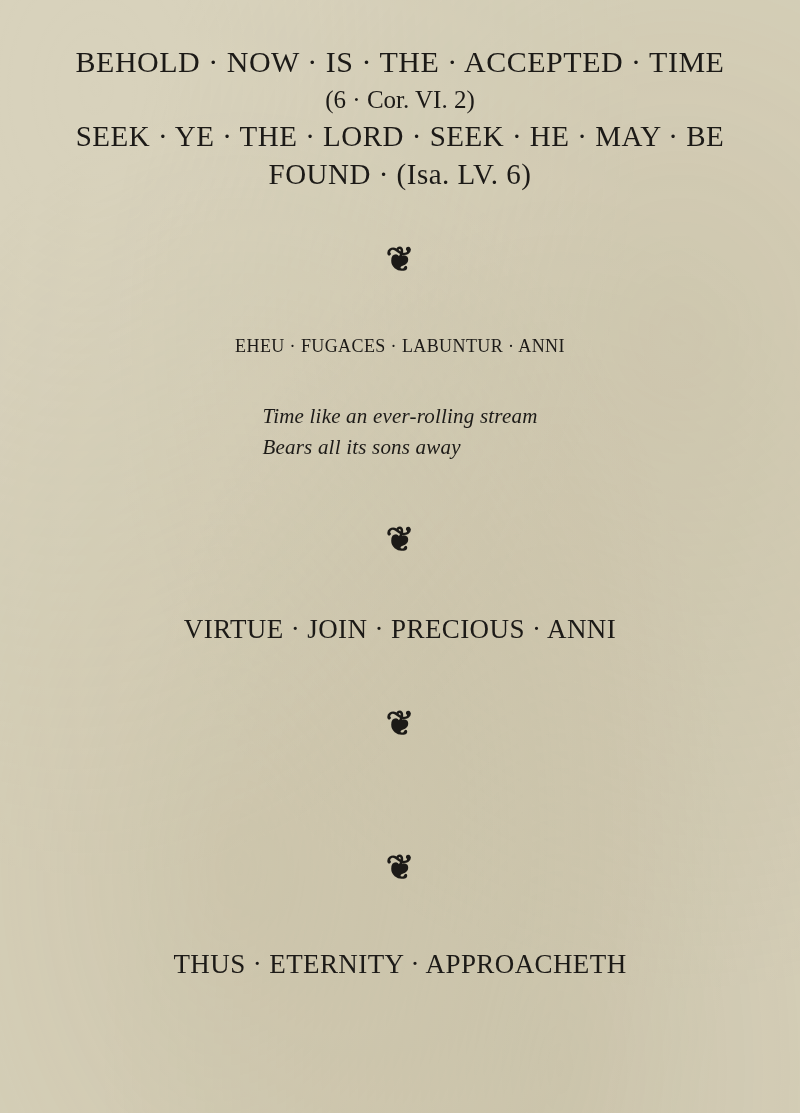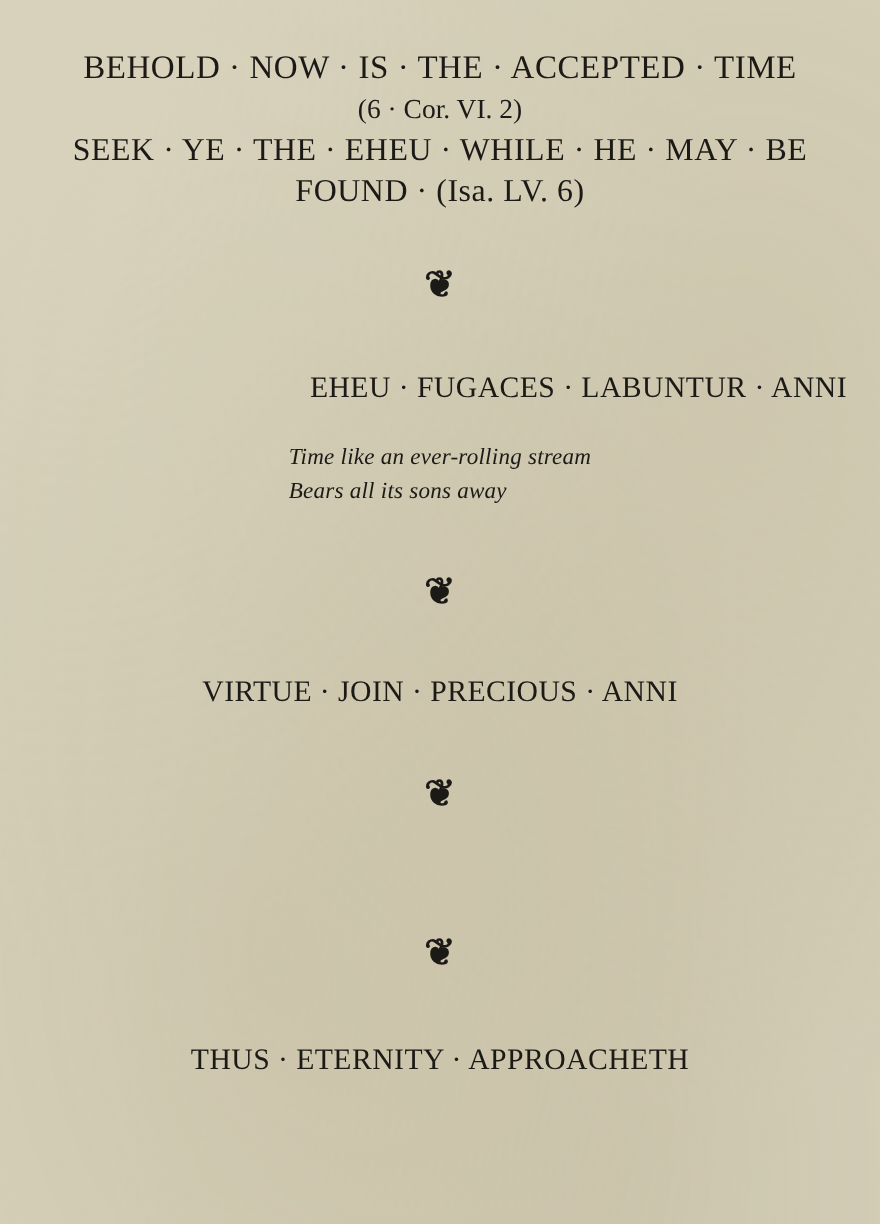--- a/index.html
+++ b/index.html
@@ -54,35 +54,35 @@
     font-size: 25px;
     line-height: 1.4;
   }
 
   .heading {
     font-size: 27px;
     letter-spacing: 0.4px;
     line-height: 1.35;
   }
   .heading.wide {
-    font-size: 27px;
-    text-align: right;
+    font-size: 18px;
   }
 
   .italic-line {
     font-family: "Liberation Serif", serif;
     font-style: italic;
     font-size: 21px;
     line-height: 1.45;
     letter-spacing: 0.2px;
   }
 
   .italic-block {
     display: inline-block;
     text-align: left;
+    margin-top: 13px;
   }
 
   .ornament {
     font-size: 34px;
     line-height: 1;
     font-weight: bold;
     font-family: "DejaVu Serif", serif;
   }
 
   
@@ -104,21 +104,21 @@
 
 <div class="paper-texture"></div>
 
 <div class="page">
 
   <div class="top-pad"></div>
 
   <div class="block">
     <div class="line-caps">BEHOLD · NOW · IS · THE · ACCEPTED · TIME</div>
     <div class="ref">(6 · Cor. VI. 2)</div>
-    <div class="line-caps smaller">SEEK · YE · THE · EHEU · WHILE · HE · MAY · BE</div>
+    <div class="line-caps smaller">SEEK · YE · THE · LORD · SEEK · HE · MAY · BE</div>
     <div class="line-caps smaller">FOUND · (Isa. LV. 6)</div>
   </div>
 
   <div class="sp-a"></div>
 
   <div class="block ornament">❦</div>
 
   <div class="sp-b"></div>
 
   <div class="block">

